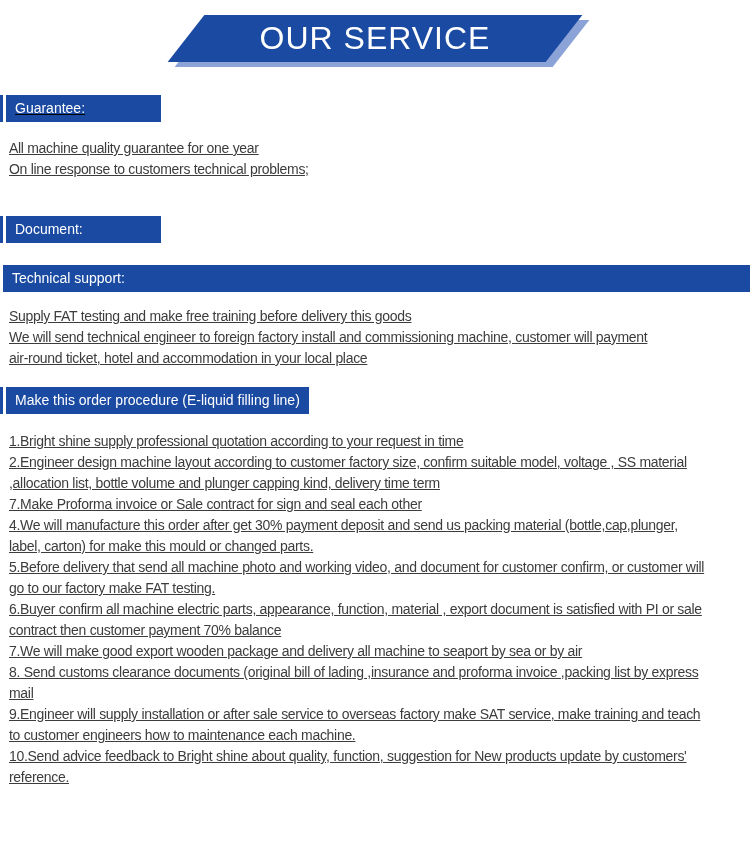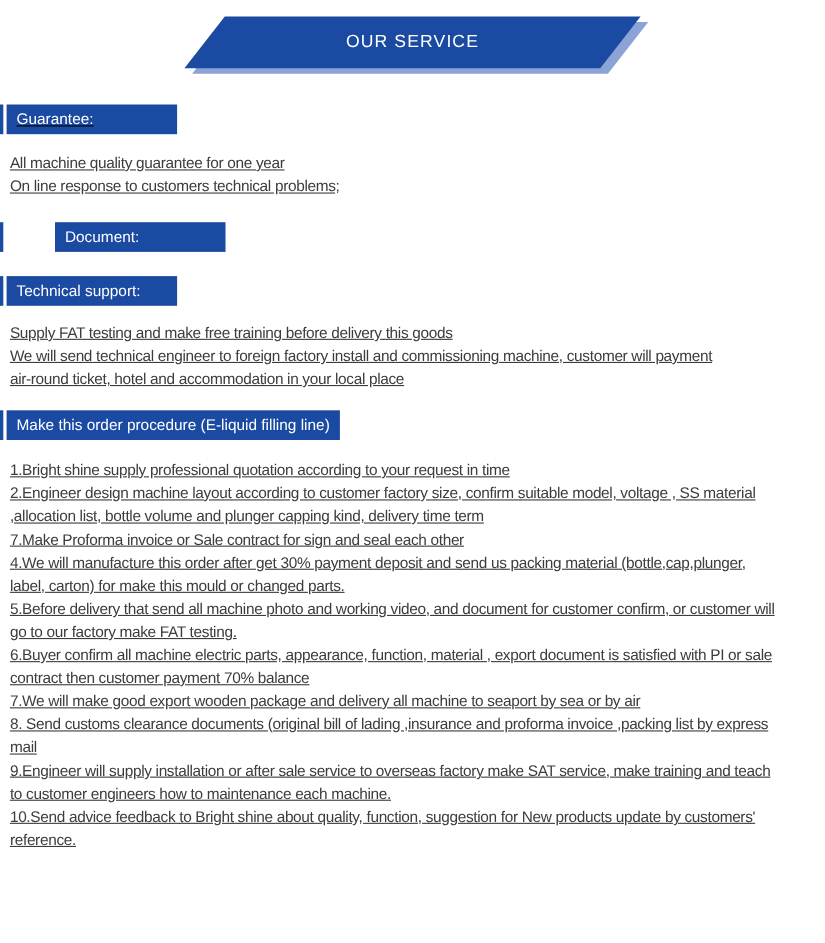--- a/index.html
+++ b/index.html
@@ -32,21 +32,21 @@
     left: 0; top: 0;
     width: 100%; height: 100%;
     background: var(--brand, #1b4aa2);
     transform: skewX(-38deg);
   }
   .banner-title {
     position: absolute;
     left: 0; top: 0; right: 0; bottom: 0;
     text-align: center;
     line-height: 47px;
-    font-size: 16px;
+    font-size: 32px;
     letter-spacing: 1px;
     color: var(--header-text, #ffffff);
   }
 
   
   .section-header { display: flex; height: 27px; }
   .accent-bar { width: 3px; background: var(--brand, #1b4aa2); }
   .header-box {
     margin-left: 3px;
     background: var(--brand, #1b4aa2);
@@ -66,24 +66,24 @@
     line-height: 21px;
     letter-spacing: -0.3px;
     color: var(--text, #3c3c3c);
     white-space: pre-line;
     text-decoration: underline;
   }
 
   .sec-guarantee .section-header { margin-top: 33px; text-decoration: underline; }
   .sec-guarantee .section-body   { margin-top: 16px; }
 
-  .sec-document .section-header  { margin-top: 22px; gap: 44px; }
+  .sec-document .section-header  { margin-top: 36px; }
   .sec-document .section-body    { margin-top: 15px; }
 
-  .sec-technical .section-header { margin-top: 22px; }
+  .sec-technical .section-header { margin-top: 22px; flex-direction: column; }
   .sec-technical .section-body   { margin-top: 14px; }
 
   .sec-procedure .section-header { margin-top: 18px; }
   .sec-procedure .procedure-list { margin-top: 17px; }
 </style>
 </head>
 <body>
 
 <div class="page">
 

